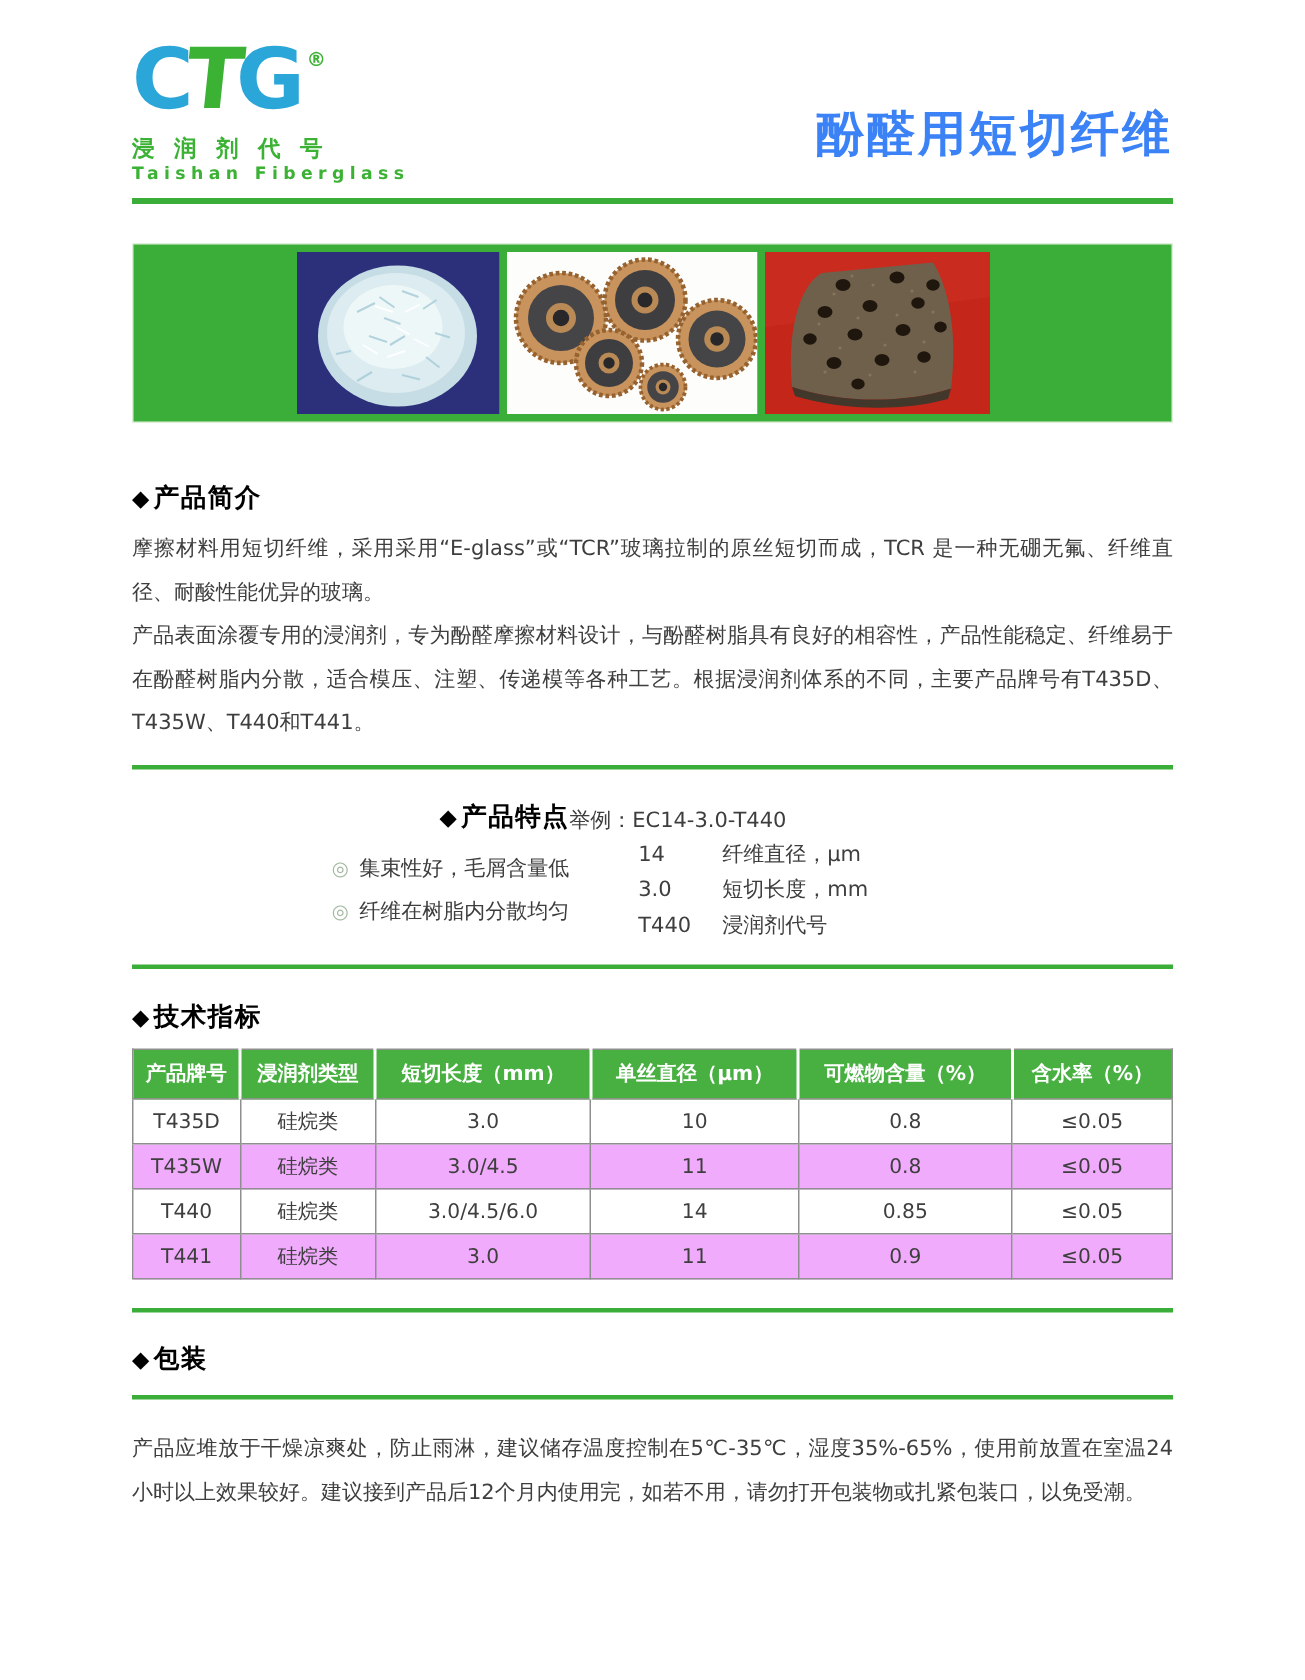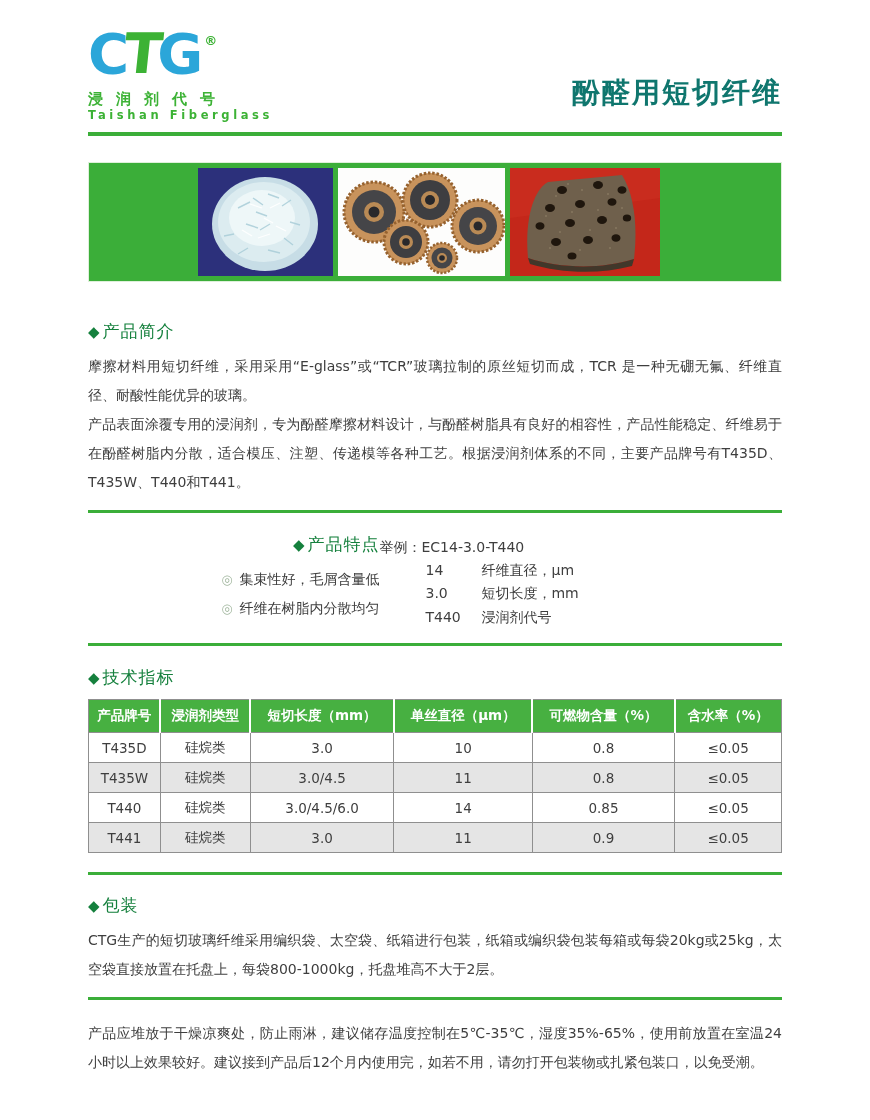--- a/index.html
+++ b/index.html
@@ -9,32 +9,32 @@
 
   
   .header{display:flex;justify-content:space-between;align-items:flex-end;}
   .logo-block{line-height:1;}
   .logo-mark{font-weight:800;font-size:56px;line-height:1;letter-spacing:-4px;display:inline-block;}
   .logo-mark .lc,.logo-mark .lg{color:#2ba6d9;}
   .logo-mark .lt{color:#3cb235;display:inline-block;transform:skewX(-6deg);margin:0 -1px;}
   .logo-reg{font-size:13px;color:#3cb235;font-weight:700;vertical-align:28px;margin-left:5px;}
   .logo-cn{margin-top:10px;color:#3cb235;font-size:15px;font-weight:700;letter-spacing:13px;white-space:nowrap;}
   .logo-en{margin-top:3px;color:#3cb235;font-size:11.5px;font-weight:600;letter-spacing:3.6px;white-space:nowrap;}
-  .doc-title{margin:0 0 10px 15px;font-size:28px;font-weight:800;color:#0f766e;letter-spacing:2px;}
+  .doc-title{margin:0 0 10px 15px;font-size:32px;font-weight:800;color:#3b82f6;letter-spacing:2px;}
 
   .rule{height:3px;background:#3bae39;border:none;}
   .rule-thick{height:4px;margin-top:10px;}
 
   
   .banner{margin-top:26px;height:120px;background:#3bae39;display:flex;align-items:center;
           padding-left:109px;box-sizing:border-box;gap:5px;border:1px solid #def0da;}
   .photo{height:108px;display:block;}
 
   
-  .sec-title{font-size:17px;font-weight:400;color:#15803d;margin:0 0 9px 0;letter-spacing:1px;}
+  .sec-title{font-size:17px;font-weight:700;color:#000000;margin:0 0 9px 0;letter-spacing:1px;}
   .sec-title .diamond{margin-right:2px;font-size:15px;}
   .body-text{margin:0;font-size:14px;line-height:29px;text-align:justify;color:#3e3e3e;}
   .sec-intro{margin-top:38px;}
   .sec-intro .rulegap{margin-top:13px;}
 
   .two-col{display:flex;margin-top:20px;}
   .col-features{width:42%;text-align:right;}
   .col-codes{width:58%;}
   .feature-list{list-style:none;margin:4px 0 0 0;padding:0;}
   .feature-list li{font-size:14px;line-height:28px;color:#3e3e3e;}
@@ -46,21 +46,21 @@
 
   
   .sec-specs{margin-top:20px;}
   .spec-table{width:100%;border-collapse:collapse;margin-top:10px;border:1px solid #8f8f8f;padding-left:44px;}
   .spec-table th{background:#47b041;color:#fff;font-size:13.5px;font-weight:700;
                  padding:7px 0;border-right:2px solid #fff;border-bottom:1px solid #8f8f8f;}
   .spec-table th:last-child{border-right:none;}
   .spec-table td{text-align:center;font-size:13.5px;color:#3e3e3e;padding:5.5px 0;
                  border-right:1px solid #8f8f8f;border-bottom:1px solid #8f8f8f;}
   .spec-table td:last-child{border-right:none;}
-  .spec-table tr.alt td{background:#e5e5e5;}
+  .spec-table tr.alt td{background:#f0abfc;}
   .sep-after-table{margin-top:19px;}
 
   .sec-pack{margin-top:19px;}
   .sec-store{margin-top:19px;}
   .rulegap2{margin-top:13px;}
 </style>
 </head>
 <body>
 
 <div class="page">
@@ -259,21 +259,20 @@
           <td>0.9</td>
           <td>≤0.05</td>
         </tr>
       </tbody>
     </table>
     <div class="rule sep-after-table"></div>
   </div>
 
   <div class="sec-pack">
     <h2 class="sec-title"><span class="diamond">◆</span><span>包装</span></h2>
-    <p class="body-text">CTG生产的短切玻璃纤维采用编织袋、太空袋、纸箱进行包装，纸箱或编织袋包装每箱或每袋20kg或25kg，太空袋直接放置在托盘上，每袋800-1000kg，托盘堆高不大于2层。</p>
     <div class="rule rulegap2"></div>
   </div>
 
   <div class="sec-store">
     <p class="body-text">产品应堆放于干燥凉爽处，防止雨淋，建议储存温度控制在5℃-35℃，湿度35%-65%，使用前放置在室温24小时以上效果较好。建议接到产品后12个月内使用完，如若不用，请勿打开包装物或扎紧包装口，以免受潮。</p>
 
   </div>
 
 </div>
 

